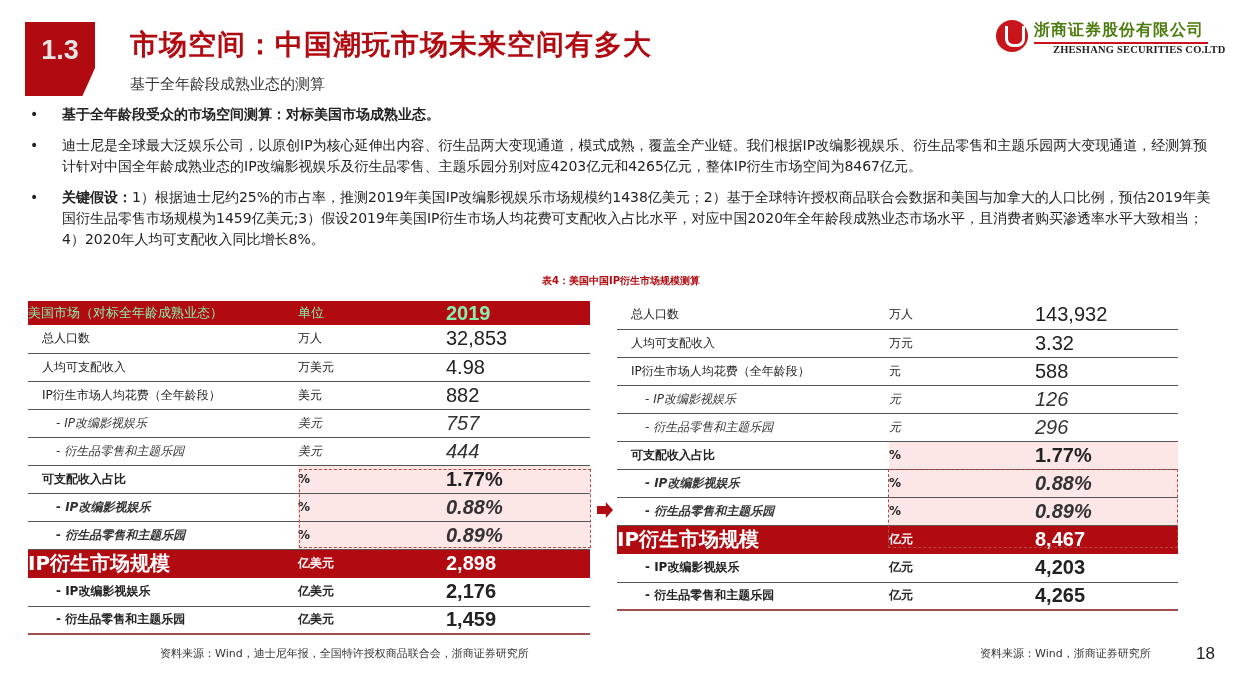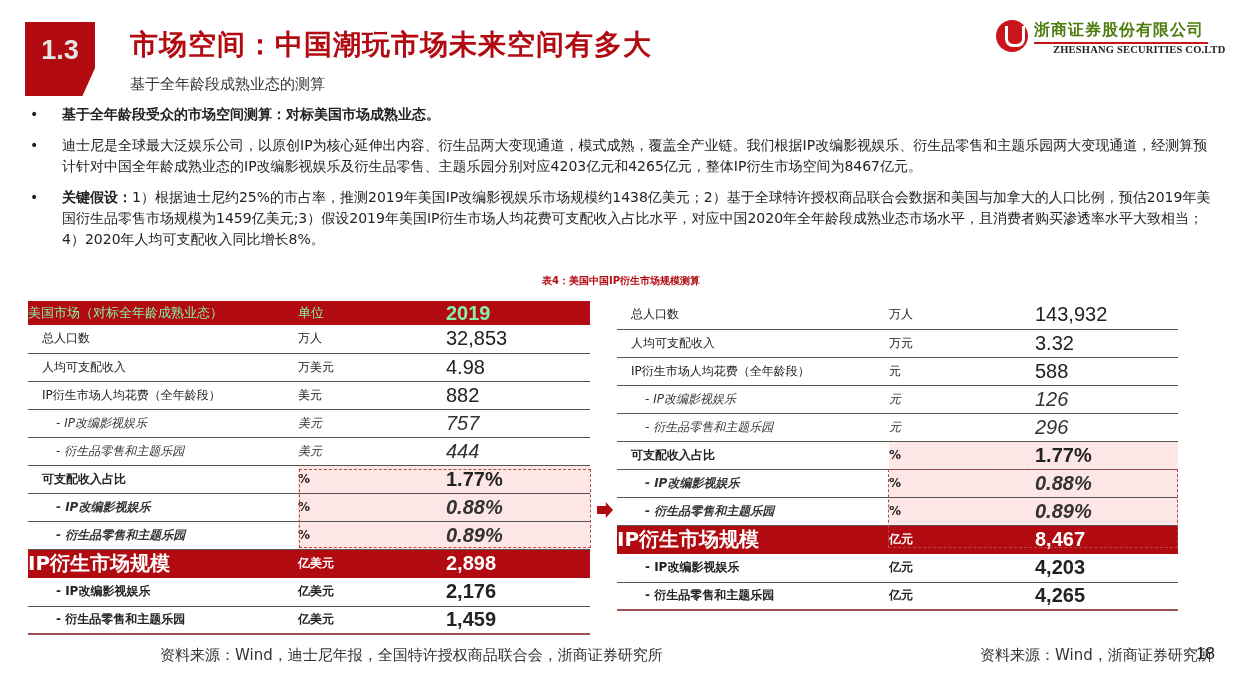--- a/index.html
+++ b/index.html
@@ -67,21 +67,21 @@
   .tbl .b td { font-weight: bold; }
   .tbl .total td { background: #b10a10; color: #fff; font-weight: bold; border-bottom: none; height: 29px; }
   .tbl .total td.c1 { font-size: 20px; }
   .tbl .last td { border-bottom: 2px solid #a05050; }
 
   .dash-box { position: absolute; border: 1.5px dashed #b84848; pointer-events: none; }
   .arrow {
     position: absolute; left: 597px; top: 502px; width: 16px; height: 16px;
     background: #b10a10; clip-path: polygon(0 25%, 55% 25%, 55% 0, 100% 50%, 55% 100%, 55% 75%, 0 75%);
   }
-  .source { position: absolute; top: 646px; font-size: 15px; color: #333; }
+  .source { position: absolute; top: 646px; font-size: 11px; color: #333; }
   .page-num { position: absolute; left: 1196px; top: 644px; font-family: "Liberation Sans", sans-serif; font-size: 17px; color: #222; }
 </style>
 </head>
 <body>
 
 <div class="section-badge">1.3</div>
 <div class="page-title">市场空间：中国潮玩市场未来空间有多大</div>
 <div class="page-subtitle">基于全年龄段成熟业态的测算</div>
 
 <div class="logo">

